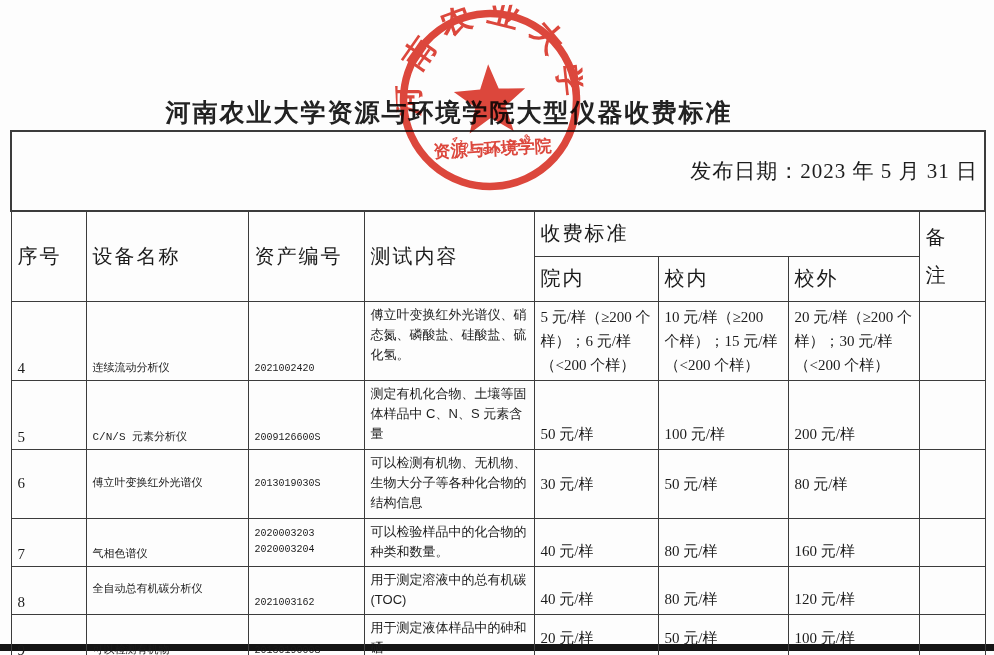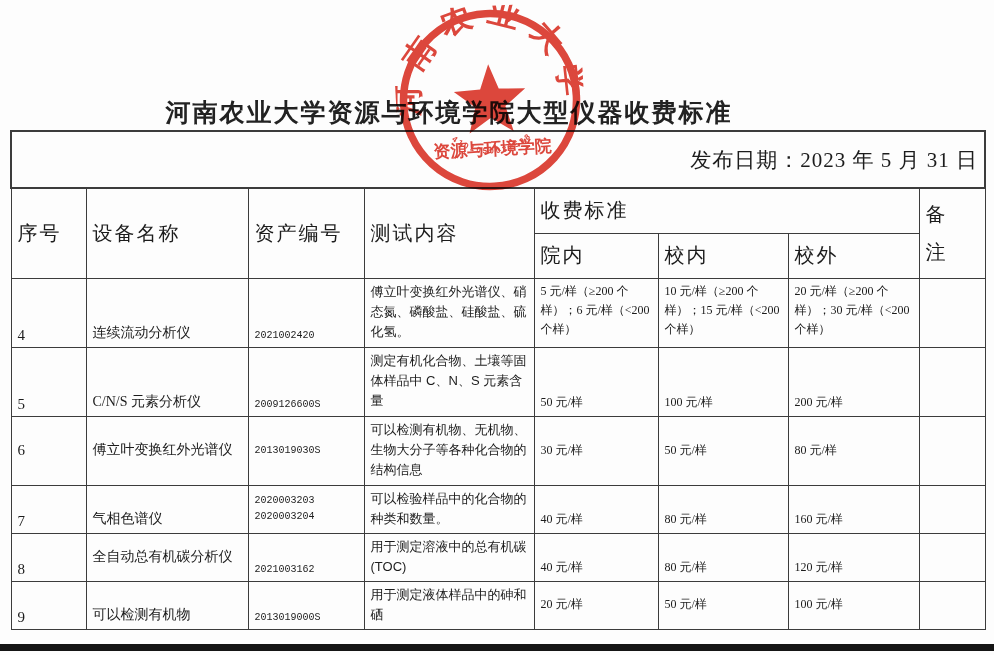--- a/index.html
+++ b/index.html
@@ -42,45 +42,45 @@
     z-index: 1;
   }
   .fee-table td, .fee-table th {
     border: 1.6px solid #3c3c3c;
     padding: 3px 6px;
     overflow: hidden;
     font-weight: normal;
     color: #1c1c1c;
   }
   .fee-table .outer { border-width: 2px; }
-  tr.r-date  { height: 57px; }
+  tr.r-date  { height: 80px; }
   tr.r-head  { height: 45px; }
   tr.h-tall  { height: 69px; }
   tr.h-short { height: 48px; }
   .date-cell {
     text-align: right;
     vertical-align: middle;
     padding-right: 26px;
     font-size: 21px;
     font-weight: 600;
     letter-spacing: 1px;
   }
   .hdr {
     text-align: left;
     vertical-align: middle;
     font-size: 20px;
     font-weight: 600;
     letter-spacing: 2px;
   }
   .remark-hdr { line-height: 1.9; white-space: pre-line; letter-spacing: 0; }
   .cell-no     { font-size: 15px; font-weight: 600; vertical-align: bottom; padding-left: 8px; }
-  .cell-device { font-size: 14px; font-weight: 600; vertical-align: bottom; line-height: 1.45; }
+  .cell-device { font-size: 11px; font-weight: 600; vertical-align: bottom; line-height: 1.45; font-family: Liberation Mono, monospace; }
   .cell-asset  { font-size: 10px; font-weight: 600; vertical-align: bottom; white-space: pre-line; line-height: 1.6; font-family: Liberation Mono, monospace; }
   .cell-content{ font-size: 13px; font-weight: 600; vertical-align: top; line-height: 1.55; font-family: "Liberation Sans","DejaVu Sans",sans-serif; }
-  .cell-fee    { font-size: 12px; font-weight: 600; vertical-align: bottom; line-height: 1.6; font-family: Liberation Serif, serif; }
+  .cell-fee    { font-size: 15px; font-weight: 600; vertical-align: bottom; line-height: 1.6; font-family: Liberation Serif, serif; }
   .vt { vertical-align: top; }
   .vm { vertical-align: middle; }
   
   .bottom-bar {
     position: absolute;
     left: 0; top: 644px;
     width: 994px; height: 7px;
     background: #151515;
   }
 </style>

